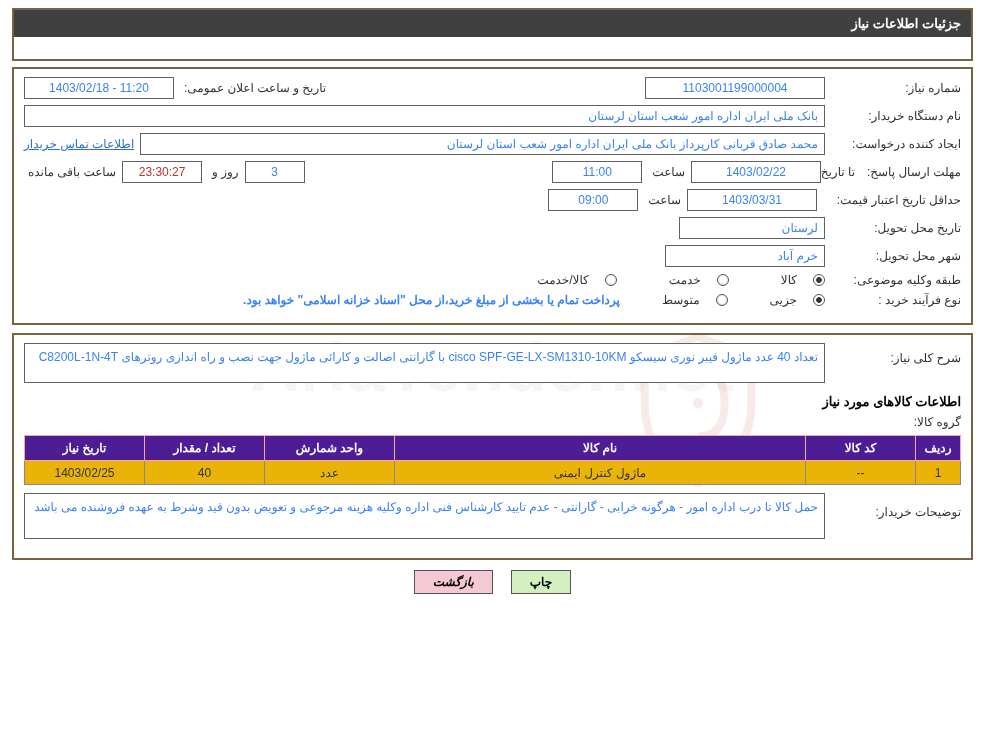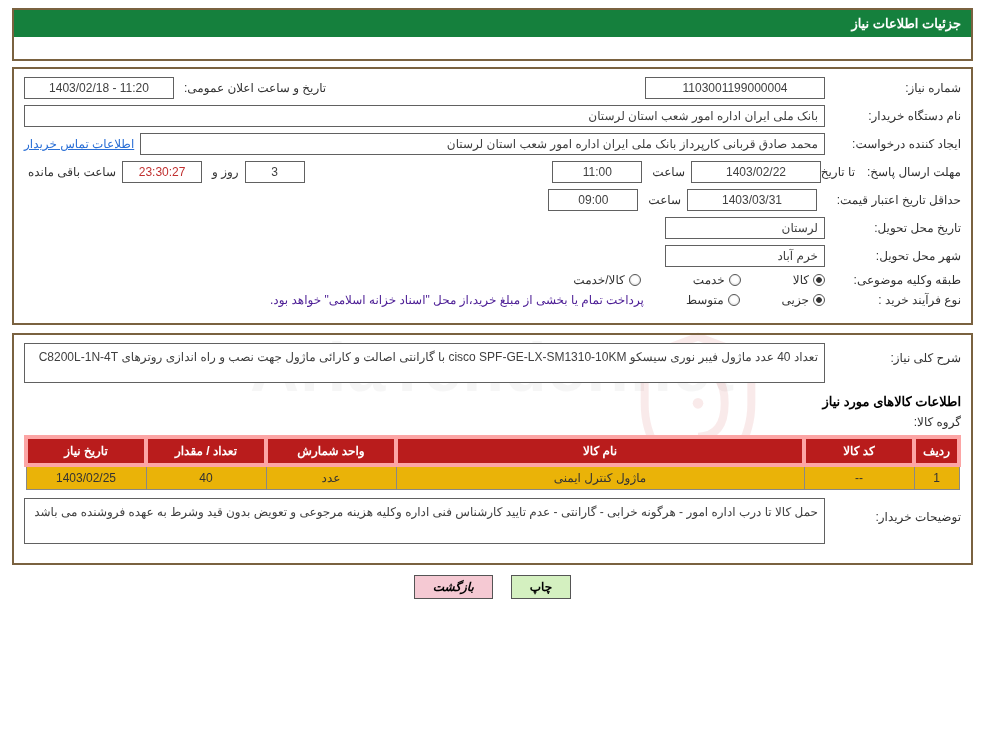--- a/index.html
+++ b/index.html
@@ -46,21 +46,21 @@
 .container {
   position: relative;
   z-index: 1;
   padding: 8px 12px;
 }
 .page-header {
   border: 2px solid #7a6240;
   margin-bottom: 6px;
 }
 .page-header-bar {
-  background: #15803d;
+  background: #404040;
   color: #fff;
   padding: 6px 10px;
   font-weight: bold;
   font-size: 13px;
 }
 .page-header-body {
   height: 22px;
   background: #fff;
 }
 .panel {
@@ -80,21 +80,21 @@
   color: #333;
   white-space: nowrap;
   padding-left: 4px;
 }
 .label-w1 { width: 130px; }
 .field {
   border: 1px solid #616161;
   background: #fff;
   padding: 3px 6px;
   height: 22px;
-  color: #404040;
+  color: #3b82f6;
   font-size: 12px;
   text-align: right;
   display: inline-flex;
   align-items: center;
   overflow: hidden;
 }
 .field.center { text-align: center; justify-content: center; }
 .field.timer { color: #c03030; }
 .field.wide { flex: 1; }
 textarea.field {
@@ -108,21 +108,21 @@
 }
 .link {
   color: #2a6fd6;
   text-decoration: underline;
   cursor: pointer;
   white-space: nowrap;
 }
 .radio-group {
   display: inline-flex;
   align-items: center;
-  gap: 4px;
+  gap: 16px;
   margin-left: 10px;
 }
 .radio-dot {
   width: 12px;
   height: 12px;
   border-radius: 50%;
   border: 1px solid #555;
   background: radial-gradient(circle at 50% 45%, #fff 40%, #ccc 100%);
   display: inline-block;
 }
@@ -134,37 +134,38 @@
   color: #000;
   margin: 8px 0 6px 0;
   font-size: 13px;
 }
 table.items {
   width: 100%;
   border-collapse: collapse;
   margin-top: 4px;
 }
 table.items th {
-  background: #b91c1c;
+  background: #4c1d95;
   color: #fff;
   font-weight: bold;
   padding: 5px 4px;
-  border: 4px solid #fca5a5;
+  border: 1px solid #fca5a5;
   font-size: 12px;
   text-align: center;
 }
 table.items td {
   border: 1px solid #888;
   padding: 4px;
   text-align: center;
   background: #eab308;
   height: 24px;
 }
 .text-static {
-  color: #4c1d95;
+  color: #3b82f6;
+  font-weight: bold;
 }
 .ta-wrapper {
   flex: 1;
 }
 .actions {
   display: flex;
   justify-content: center;
   gap: 18px;
   margin-top: 10px;
 }
@@ -236,21 +237,21 @@
     <div class="row">
       <span class="label" style="width:128px">حداقل تاریخ اعتبار قیمت:</span>
       <span class="label" style="width:0px"></span>
       <span class="field center" style="width:130px">1403/03/31</span>
       <span class="label">ساعت</span>
       <span class="field center" style="width:90px">09:00</span>
     </div>
 
     <div class="row">
       <span class="label label-w1">تاریخ محل تحویل:</span>
-      <span class="field" style="width:160px">لرستان</span>
+      <span class="field" style="width:146px">لرستان</span>
     </div>
 
     <div class="row">
       <span class="label label-w1">شهر محل تحویل:</span>
       <span class="field" style="width:160px">خرم آباد</span>
     </div>
 
     <div class="row">
       <span class="label label-w1">طبقه وکلیه موضوعی:</span>
       <span class="radio-group">

